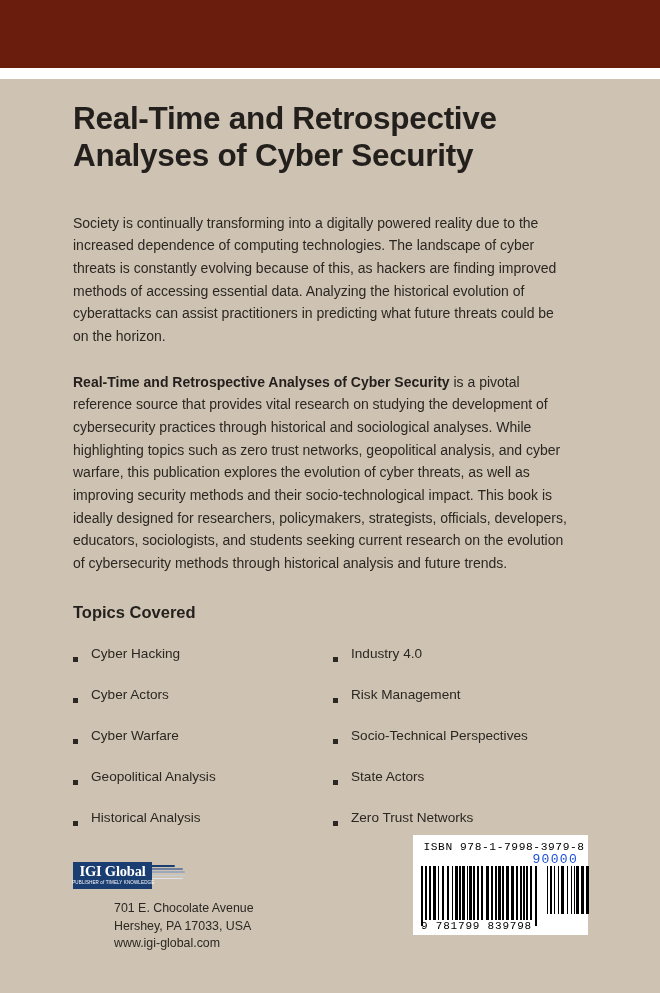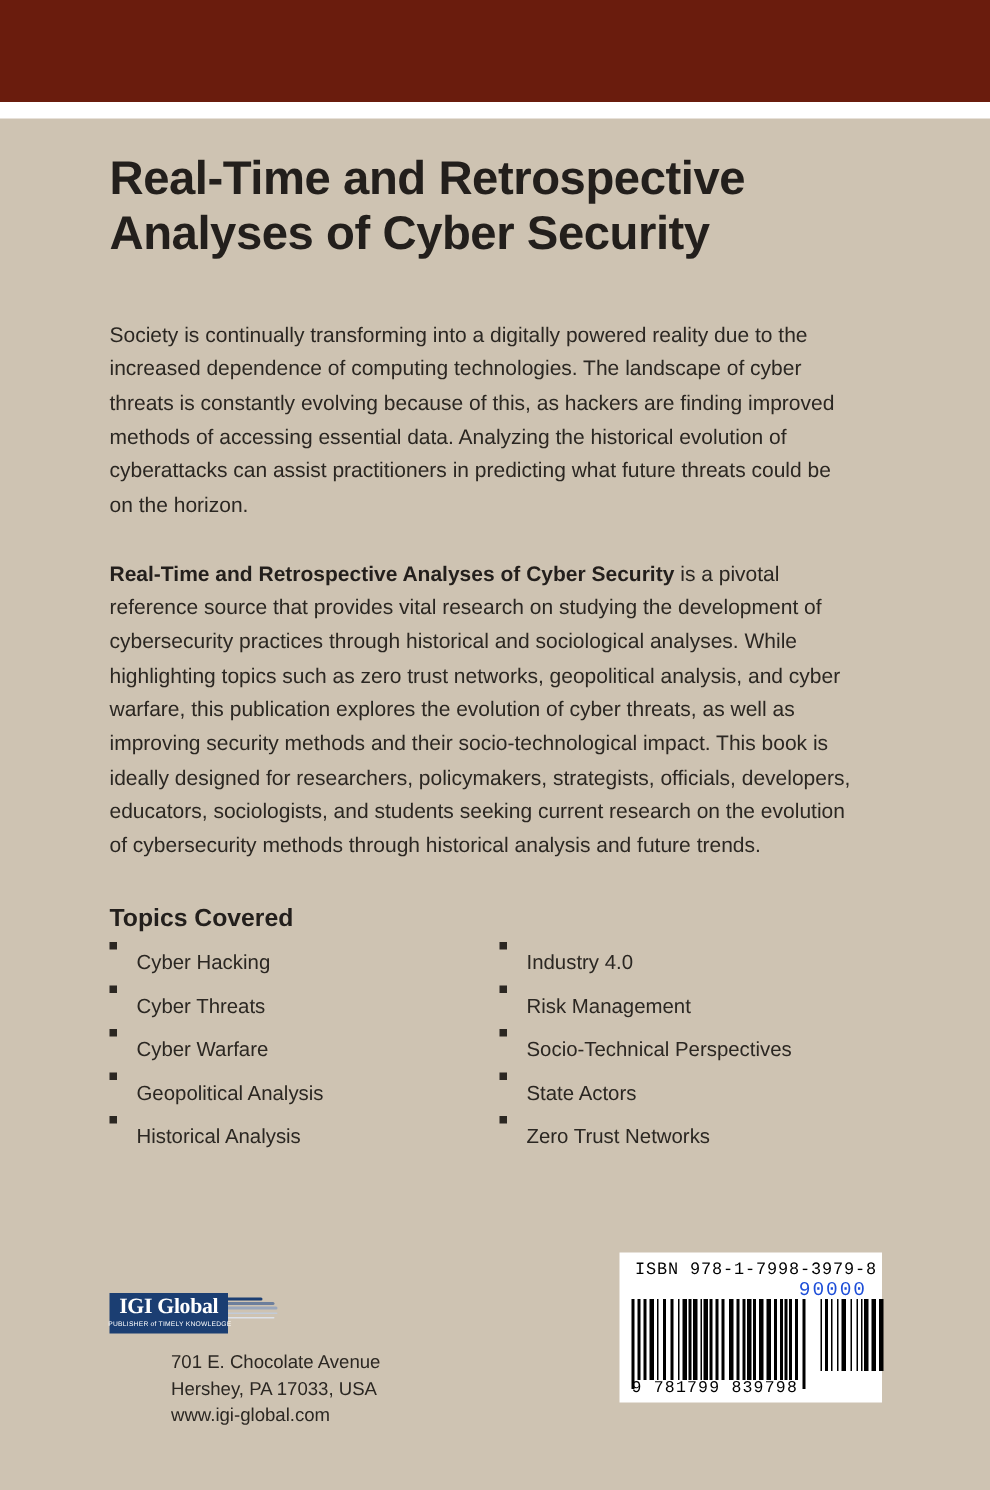--- a/index.html
+++ b/index.html
@@ -81,21 +81,22 @@
     margin: 0;
     padding: 0;
   }
   .topics-col.right { width: 236px; }
   .topic-item {
     font-size: 13.6px;
     line-height: 1.62;
     color: #2b2722;
     padding: 0 0 7px 0;
     display: flex;
-    align-items: flex-start;
+    align-items: flex-end;
+    margin-top: 12px;
   }
   .bullet {
     display: inline-block;
     width: 5px;
     height: 5px;
     background: #2b2722;
     margin-right: 13px;
     flex: 0 0 auto;
     position: relative;
     top: -3px;
@@ -261,21 +262,21 @@
     <h2 class="topics-heading">Topics Covered</h2>
 
     <div class="topics-grid">
       <ul class="topics-col left">
         <li class="topic-item">
             <span class="bullet"></span>
             <span>Cyber Hacking</span>
           </li>
         <li class="topic-item">
             <span class="bullet"></span>
-            <span>Cyber Threats</span>
+            <span>Cyber Actors</span>
           </li>
         <li class="topic-item">
             <span class="bullet"></span>
             <span>Cyber Warfare</span>
           </li>
         <li class="topic-item">
             <span class="bullet"></span>
             <span>Geopolitical Analysis</span>
           </li>
         <li class="topic-item">

